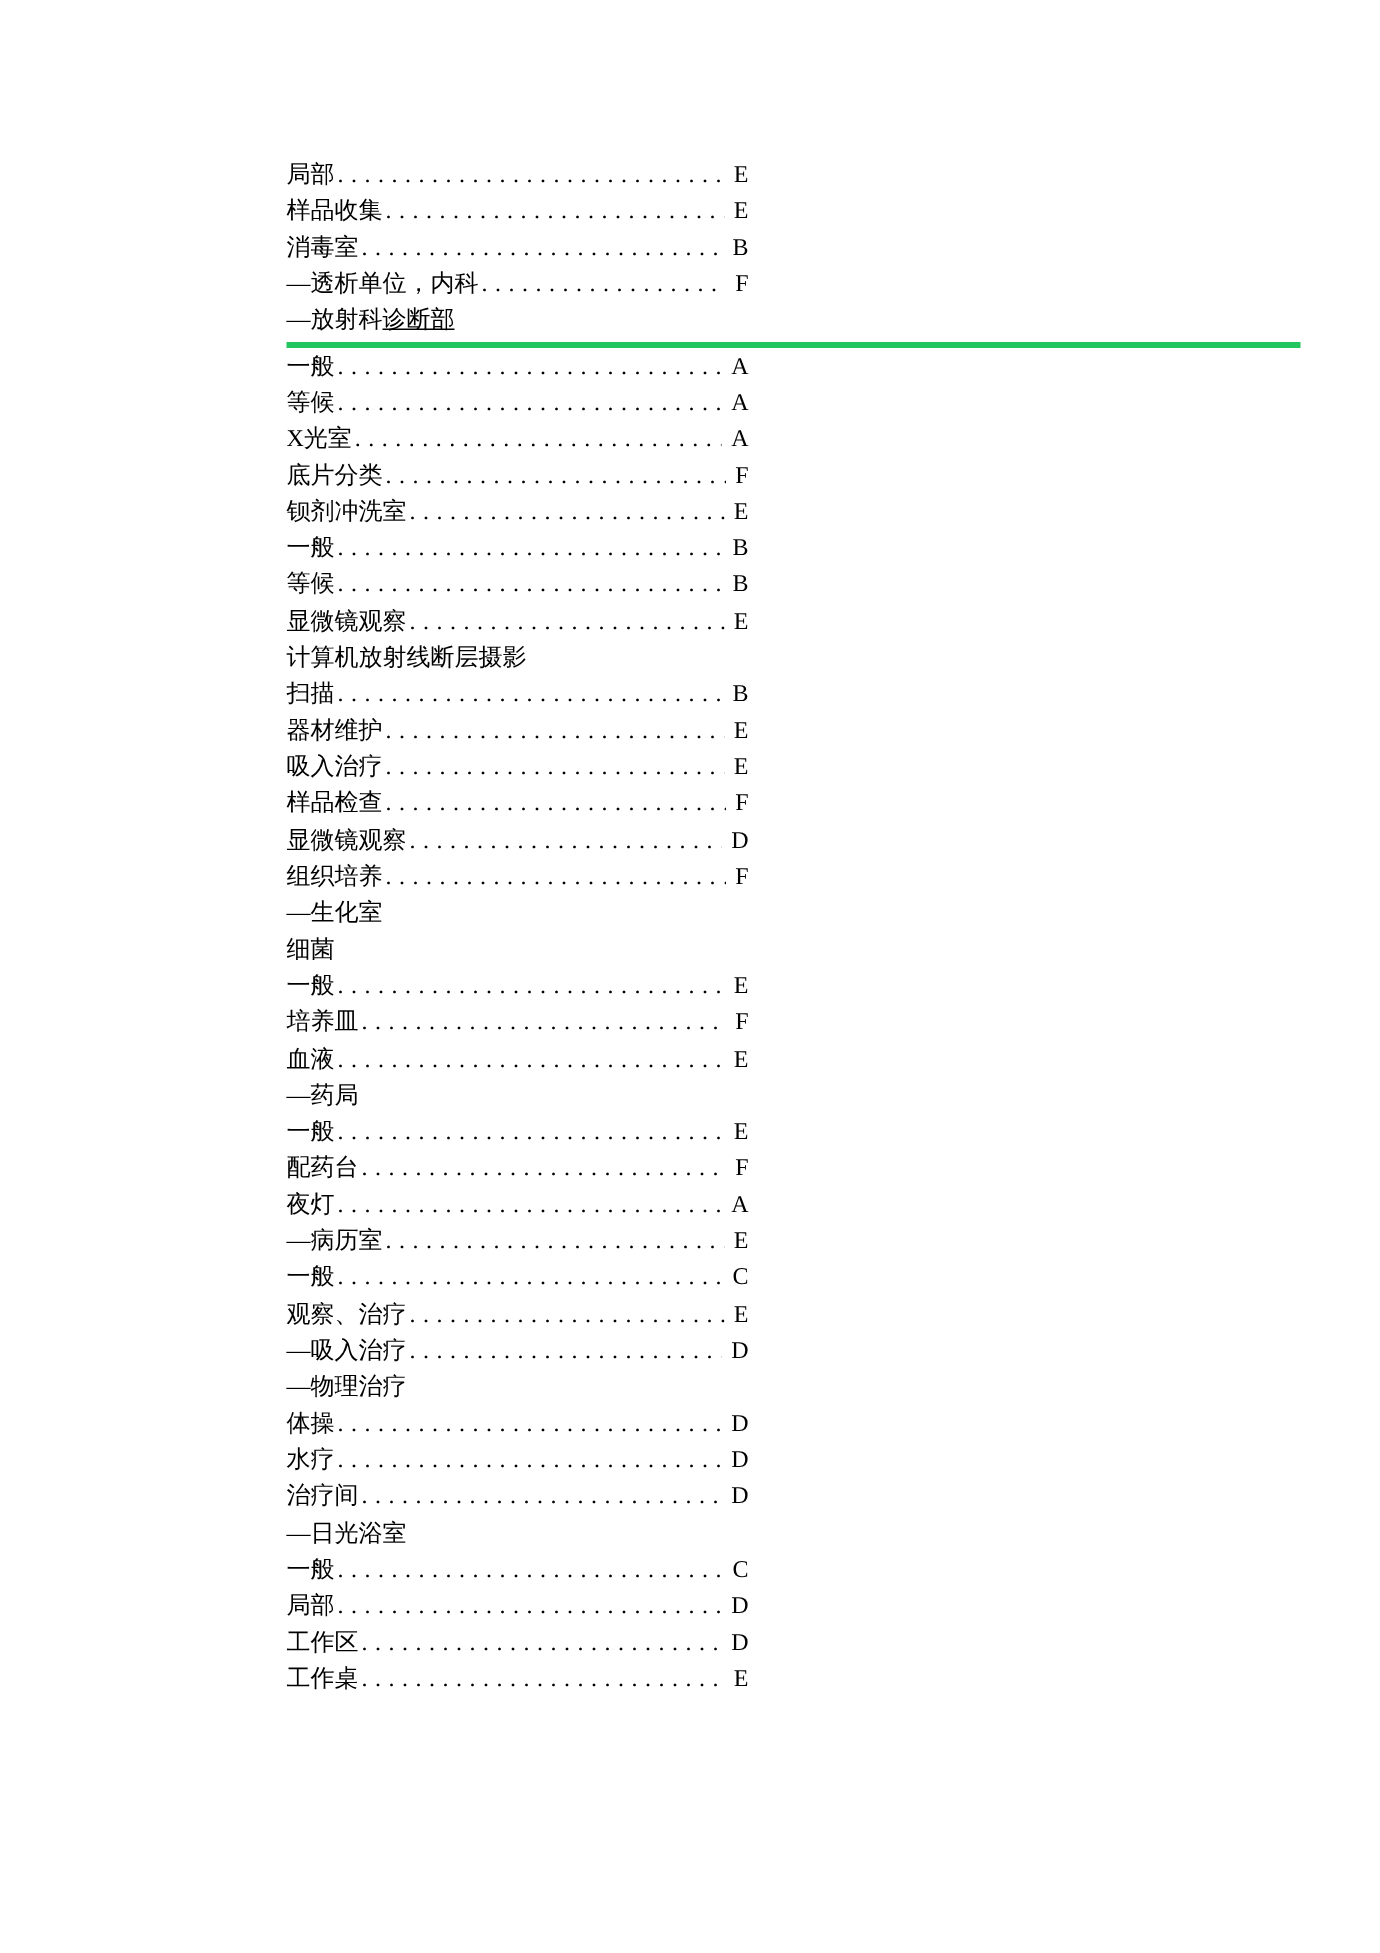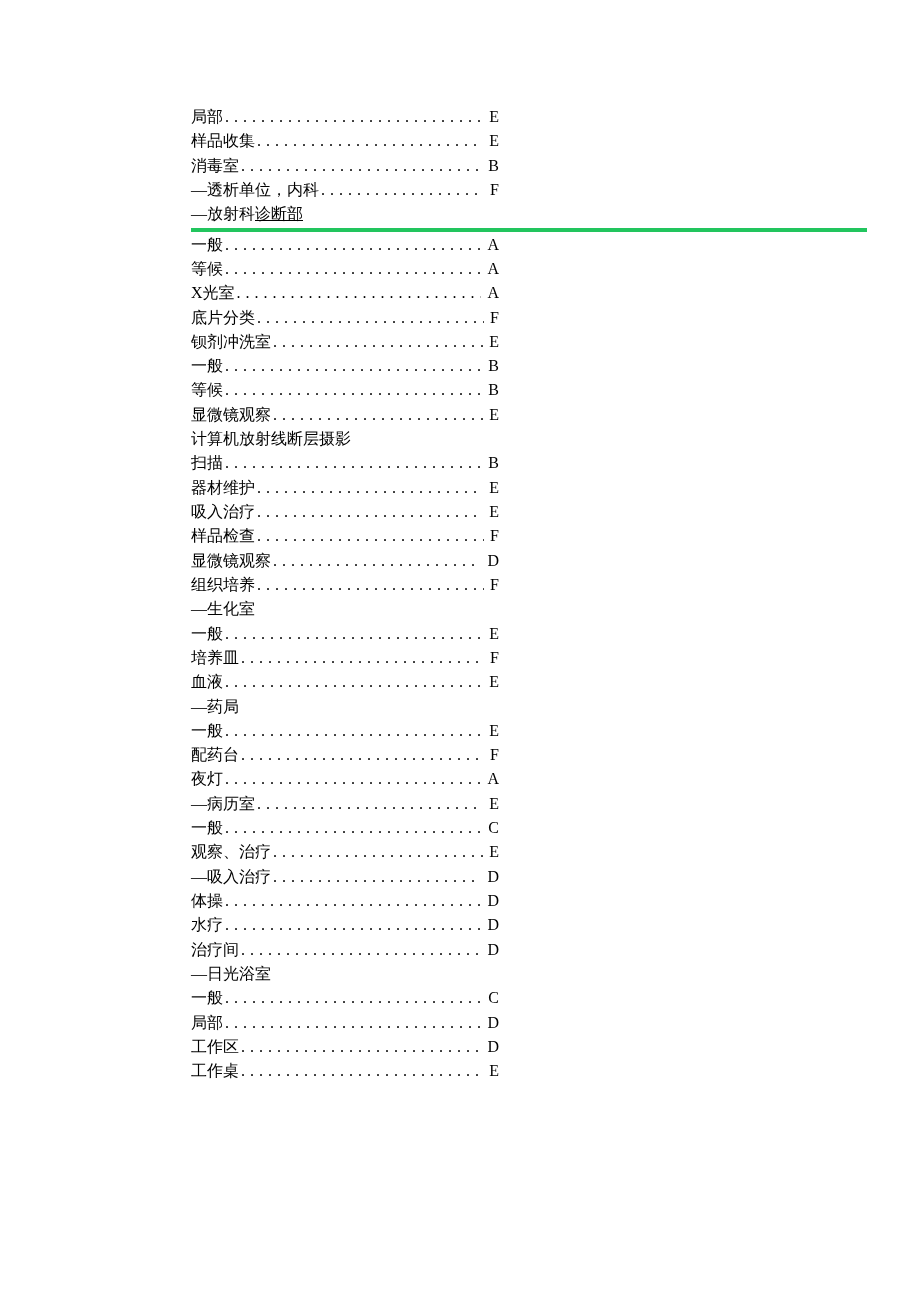--- a/index.html
+++ b/index.html
@@ -158,20 +158,21 @@
       <span class="label">显微镜观察</span>
       <span class="leader"></span>
       <span class="value">D</span>
     </div>
     <div class="row">
       <span class="label">组织培养</span>
       <span class="leader"></span>
       <span class="value">F</span>
     </div>
     <div class="heading">―生化室</div>
+    <div class="heading">细菌</div>
     <div class="row">
       <span class="label">一般</span>
       <span class="leader"></span>
       <span class="value">E</span>
     </div>
     <div class="row">
       <span class="label">培养皿</span>
       <span class="leader"></span>
       <span class="value">F</span>
     </div>
@@ -209,20 +210,21 @@
     <div class="row">
       <span class="label">观察、治疗</span>
       <span class="leader"></span>
       <span class="value">E</span>
     </div>
     <div class="row">
       <span class="label">―吸入治疗</span>
       <span class="leader"></span>
       <span class="value">D</span>
     </div>
+    <div class="heading">―物理治疗</div>
     <div class="row">
       <span class="label">体操</span>
       <span class="leader"></span>
       <span class="value">D</span>
     </div>
     <div class="row">
       <span class="label">水疗</span>
       <span class="leader"></span>
       <span class="value">D</span>
     </div>

